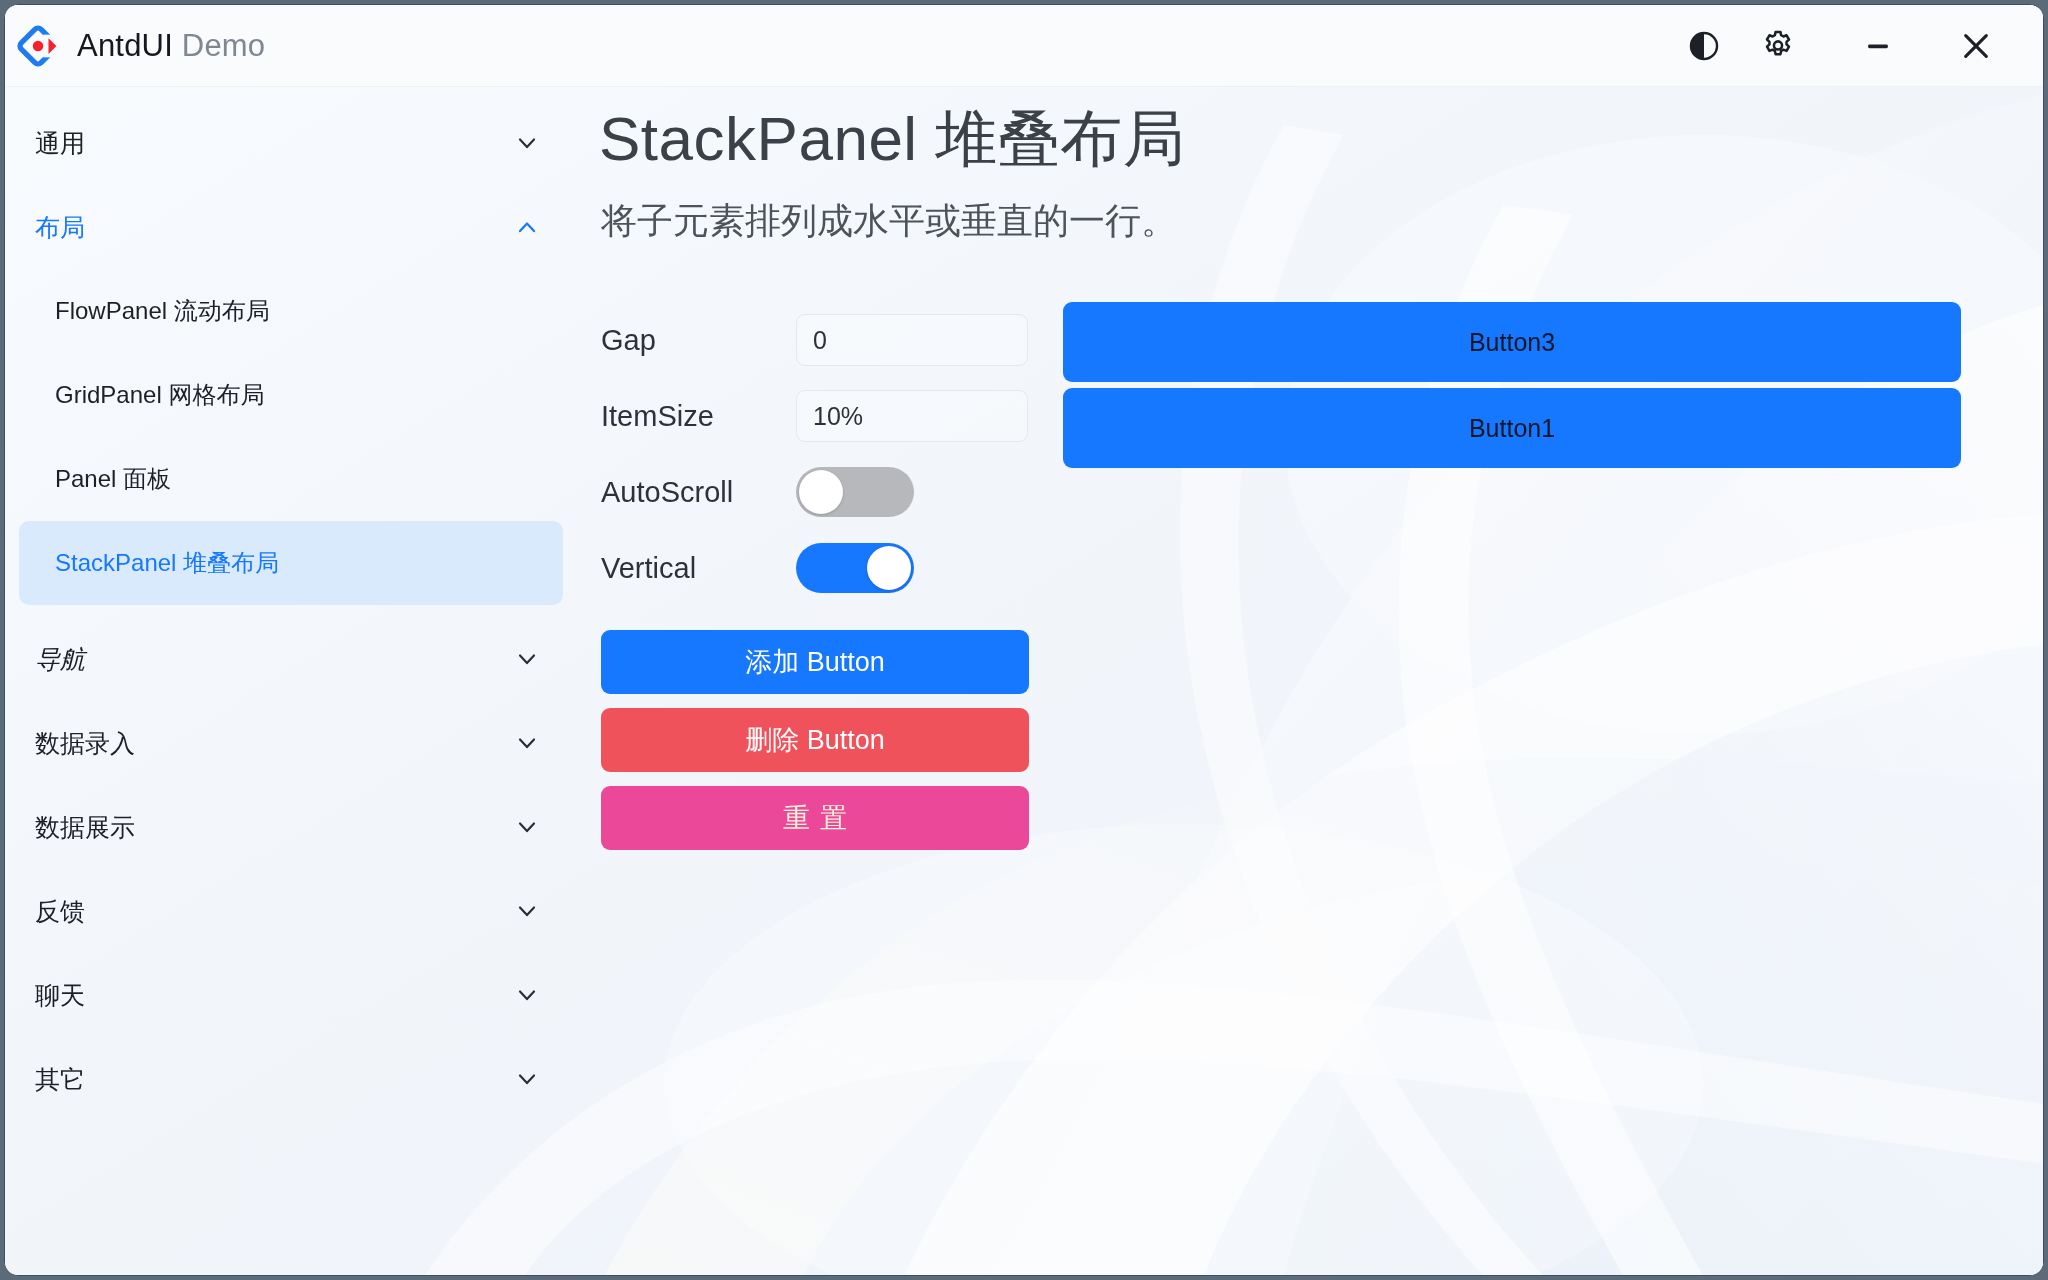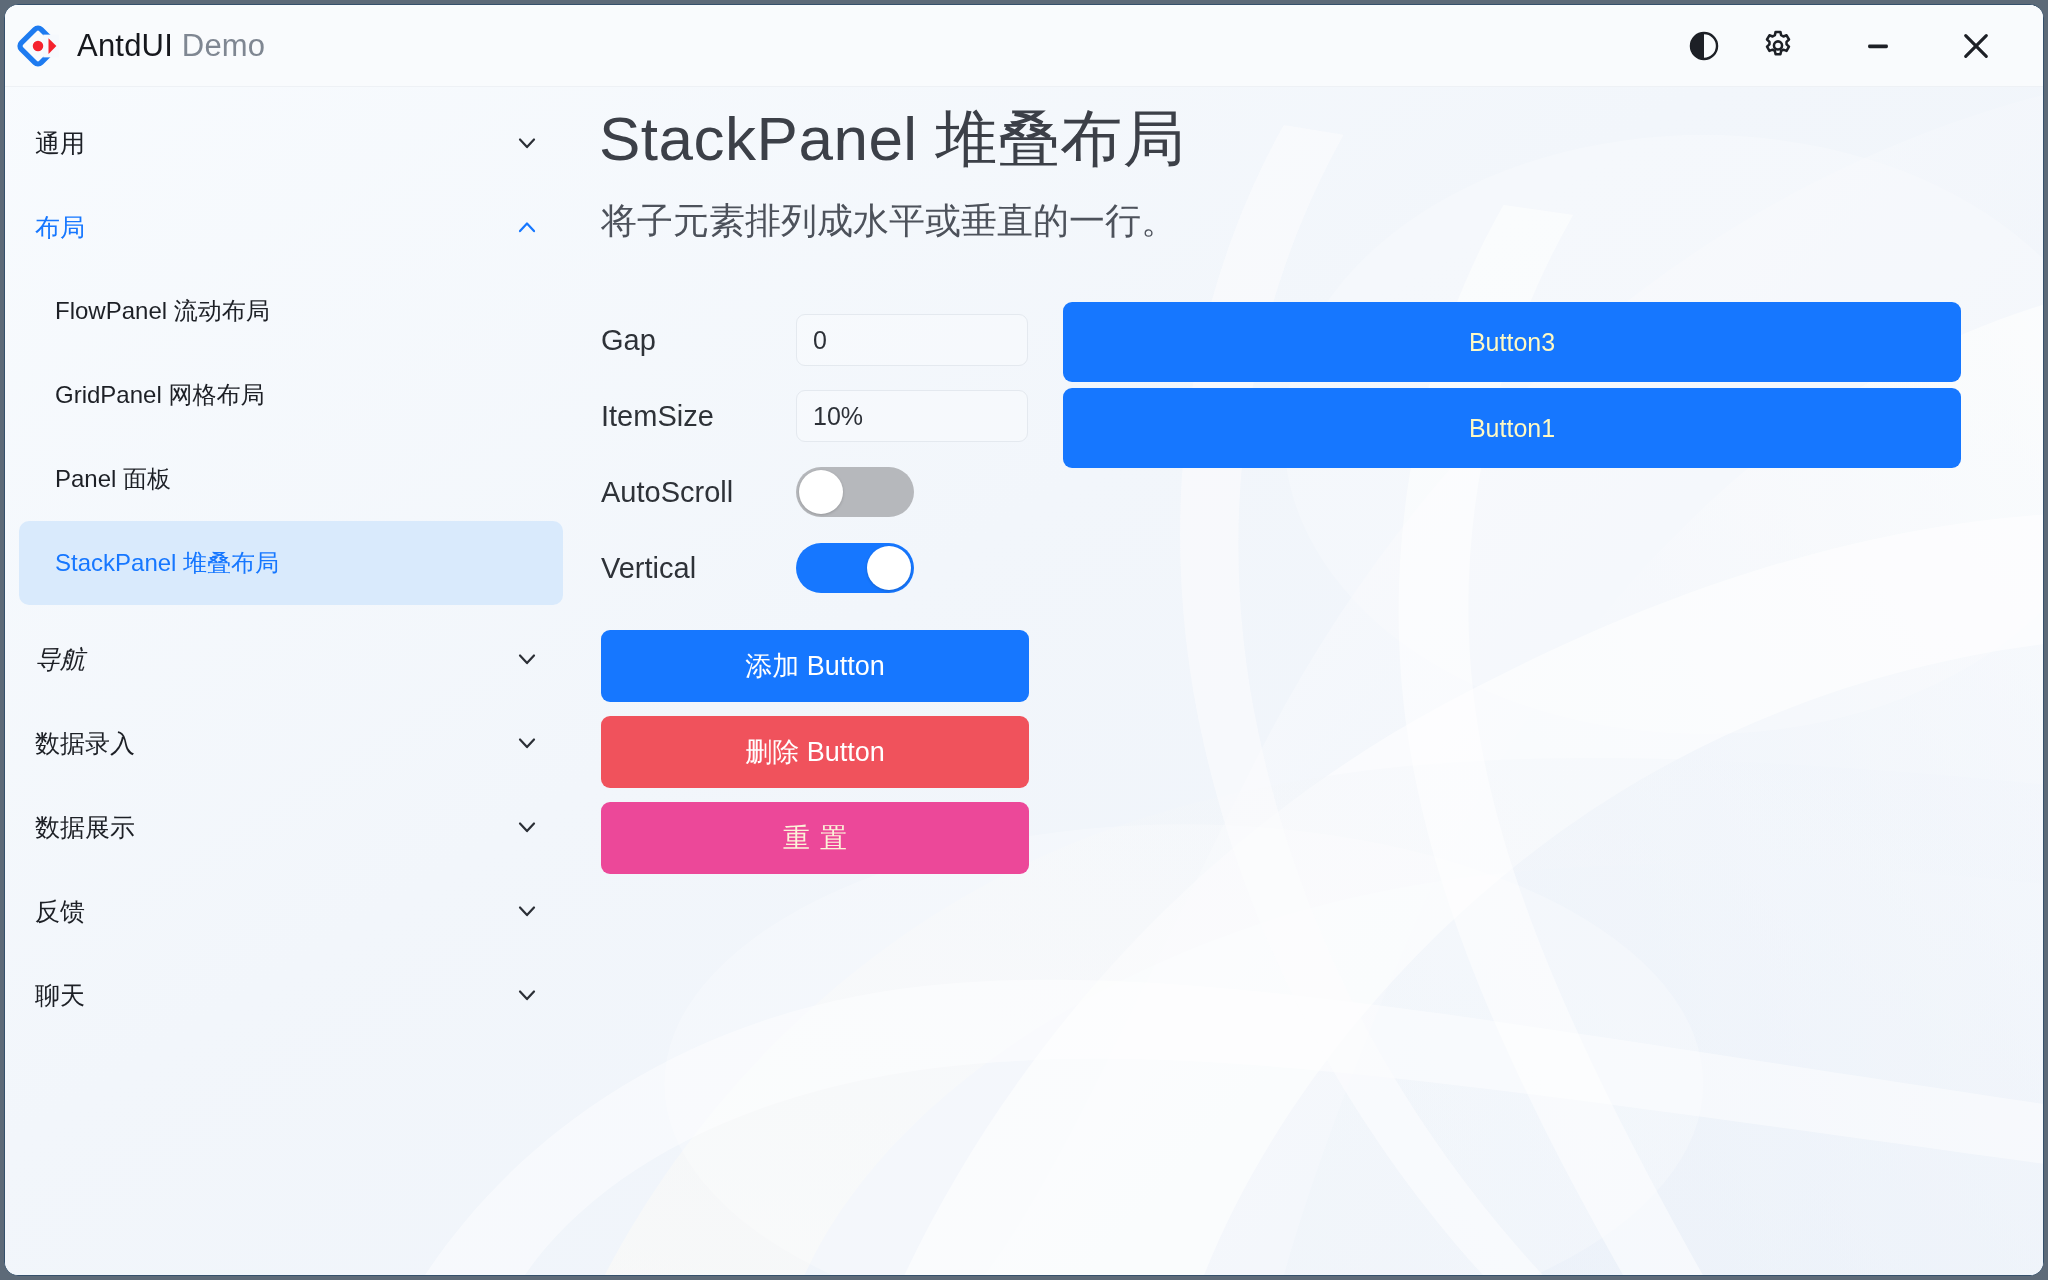--- a/index.html
+++ b/index.html
@@ -203,21 +203,21 @@
     background: #ffffff;
     box-shadow: 0 1px 3px rgba(0,0,0,0.18);
   }
   .switch.off { background: #b6b8bc; }
   .switch.off .knob { left: 3px; }
   .switch.on { background: #1677ff; }
   .switch.on .knob { left: 71px; }
 
   .action-btn {
     width: 428px;
-    height: 72px;
+    height: 64px;
     margin-top: 14px;
     border: none;
     border-radius: 9px;
     color: #fff;
     font-size: 27px;
     font-family: "Liberation Sans", "DejaVu Sans", sans-serif;
     cursor: pointer;
     display: flex;
     align-items: center;
     justify-content: center;
@@ -234,21 +234,21 @@
     margin-left: 22px;
     margin-right: 82px;
     display: flex;
     flex-direction: column;
     gap: 6px;
   }
   .stack-item {
     height: 80px;
     border-radius: 9px;
     background: #1677ff;
-    color: #fef9c3;
+    color: #0f172a;
     font-size: 25px;
     display: flex;
     align-items: center;
     justify-content: center;
     cursor: pointer;
     user-select: none;
   }
 </style>
 </head>
 <body>
@@ -386,20 +386,26 @@
         <svg class="chev" width="28" height="28" viewBox="0 0 24 24" fill="none" stroke="#2b2f36" stroke-width="1.9" stroke-linecap="round" stroke-linejoin="round">
             <polyline points="6 9 12 15.5 18 9"></polyline>
           </svg>
       </div>
       <div class="nav-group">
         <span class="label">聊天</span>
         <svg class="chev" width="28" height="28" viewBox="0 0 24 24" fill="none" stroke="#2b2f36" stroke-width="1.9" stroke-linecap="round" stroke-linejoin="round">
             <polyline points="6 9 12 15.5 18 9"></polyline>
           </svg>
       </div>
+      <div class="nav-group">
+        <span class="label">其它</span>
+        <svg class="chev" width="28" height="28" viewBox="0 0 24 24" fill="none" stroke="#2b2f36" stroke-width="1.9" stroke-linecap="round" stroke-linejoin="round">
+            <polyline points="6 9 12 15.5 18 9"></polyline>
+          </svg>
+      </div>
 
     </nav>
 
     <main id="main">
 
       <h1 id="page-title">StackPanel 堆叠布局</h1>
       <p id="page-subtitle">将子元素排列成水平或垂直的一行。</p>
 
       <div id="demo-area">
 

